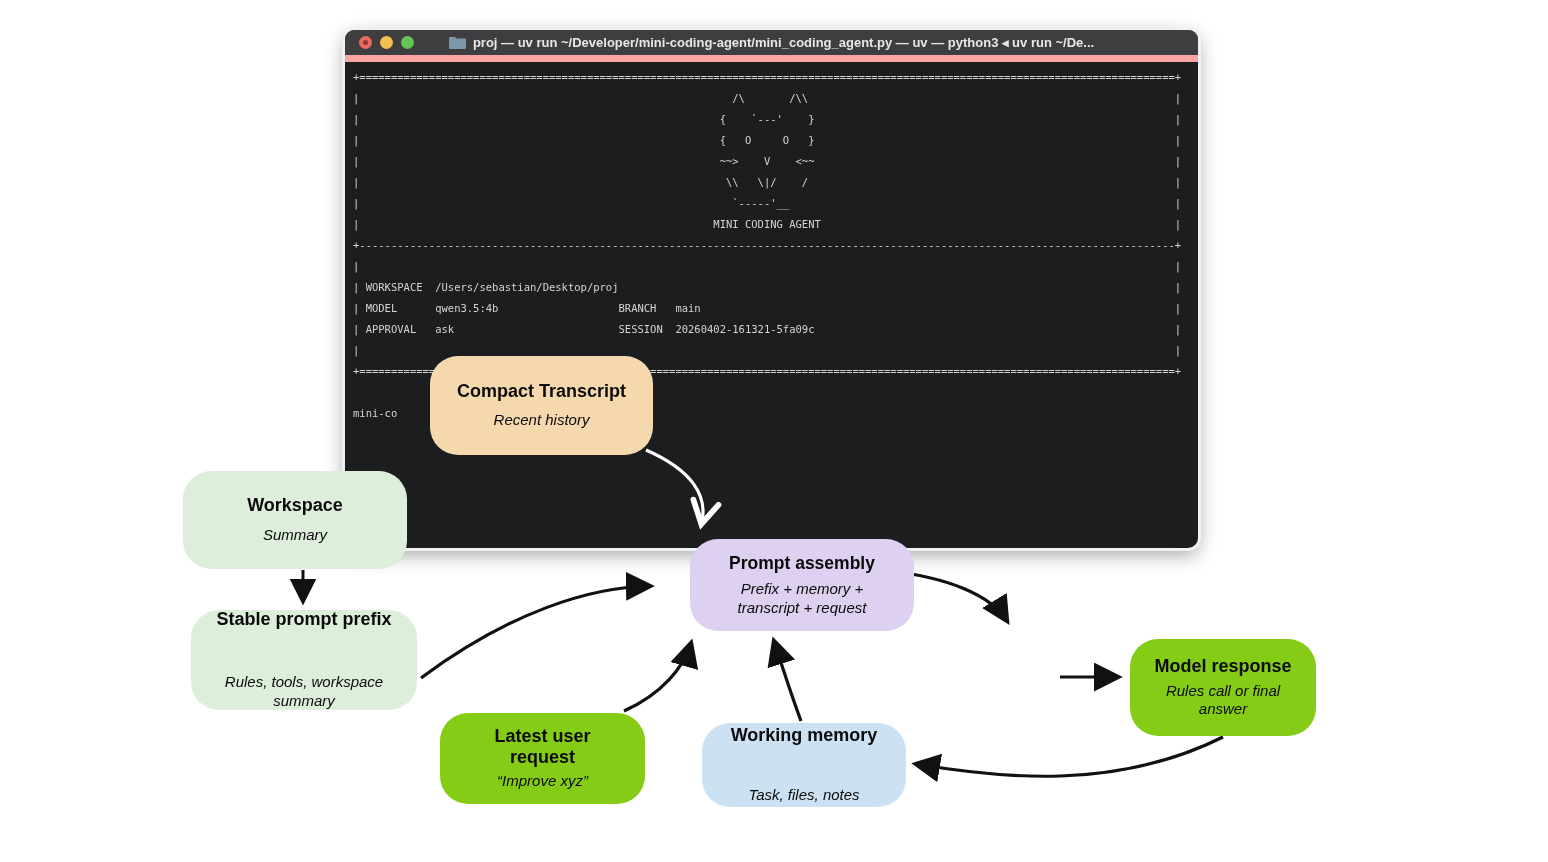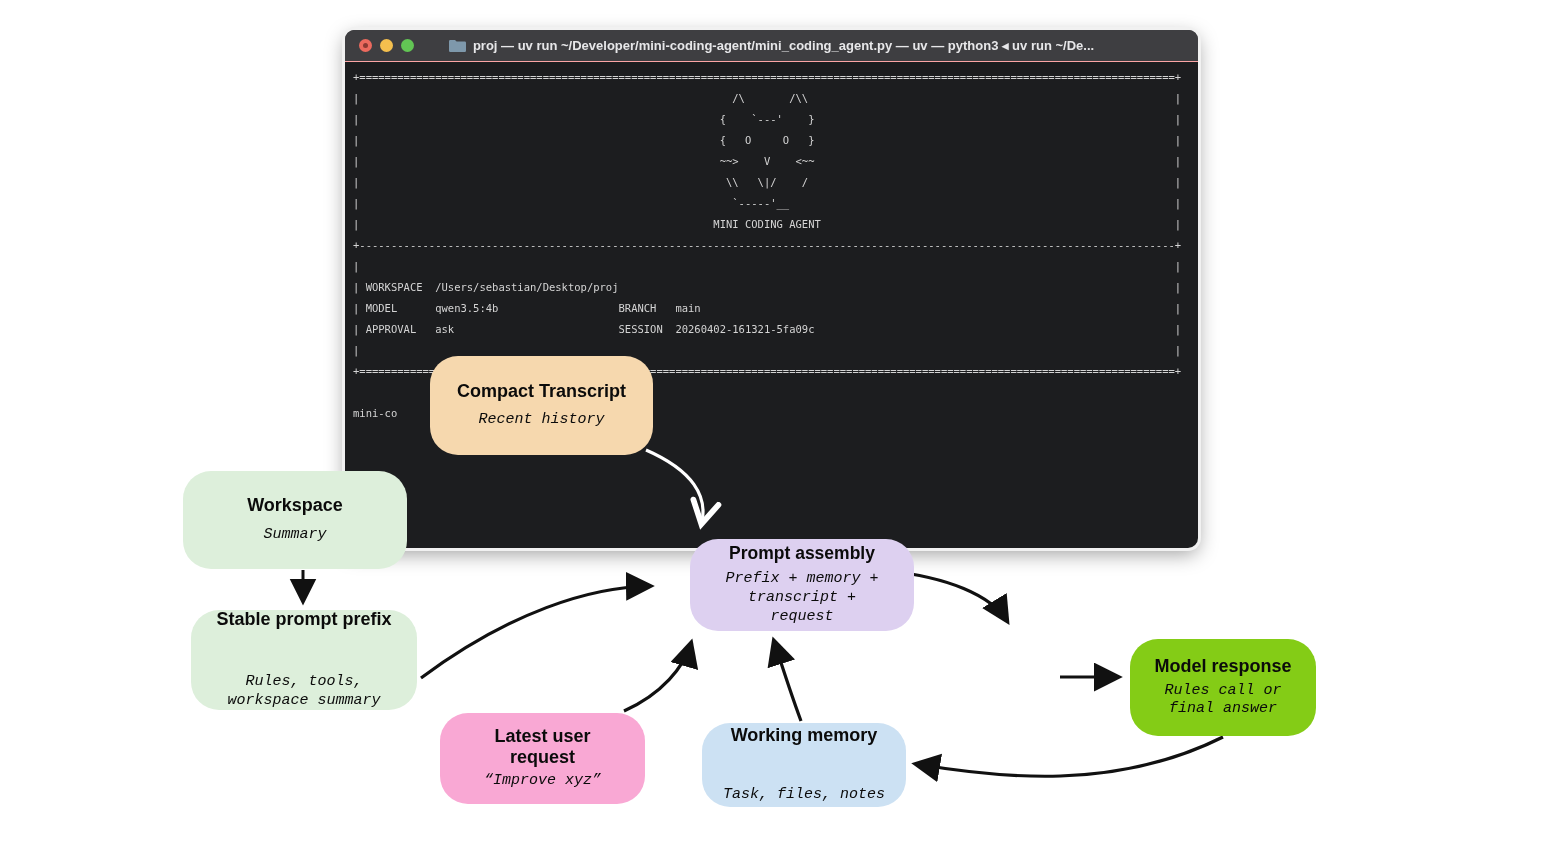--- a/index.html
+++ b/index.html
@@ -5,36 +5,36 @@
   * { margin:0; padding:0; box-sizing:border-box; }
   html,body { width:1548px; height:862px; background:#ffffff; font-family:"Liberation Sans",sans-serif; }
   .canvas { position:relative; width:1548px; height:862px; overflow:hidden; }
 
   
   .terminal { position:absolute; left:345px; top:30px; width:853px; height:518px;
     border-radius:10px; background:#1c1d1f;
     box-shadow:0 0 0 3px #f1f1f1, 0 6px 20px rgba(0,0,0,.38); }
   .titlebar { height:32px; background:#3e3e41; border-radius:9px 9px 0 0;
     display:flex; align-items:center; justify-content:center; position:relative;
-    border-bottom:1px solid #fca5a5; }
+    border-bottom:7px solid #fca5a5; }
   .lights { position:absolute; left:14px; top:0; height:100%; display:flex; align-items:center; gap:8px; }
   .light { width:13px; height:13px; border-radius:50%; border:none; position:relative; cursor:default; }
   .light-close::after { content:""; position:absolute; left:4px; top:4px; width:5px; height:5px;
     border-radius:50%; background:#8d3a33; }
   .wintitle { display:flex; align-items:center; gap:7px; font-weight:bold; font-size:13px;
     color:#e7e7e9; white-space:nowrap; max-width:92%; overflow:hidden; }
   .term-body { padding:5px 0 0 8px; }
   .term-body pre { font-family:"DejaVu Sans Mono",monospace; font-size:10.5px; line-height:21px;
     color:#d4d4d4; white-space:pre; }
 
   
   .node { position:absolute; border-radius:28px; display:flex; flex-direction:column;
     align-items:center; justify-content:center; text-align:center; color:#0b0b0b; padding:14px 12px; }
   .node-title { font-weight:bold; font-size:18px; line-height:1.15; }
-  .node-sub { font-style:italic; font-size:15px; line-height:1.25; margin-top:10px;font-family:Liberation Mono, monospace; }
+  .node-sub { font-style:italic; font-size:15px; line-height:1.25; margin-top:10px; }
   .node-llm .node-title { font-size:20px; }
   .node-narrow .node-title { max-width:150px; }
 
   
   svg.overlay { position:absolute; left:0; top:0; width:1548px; height:862px; pointer-events:none; }
 </style>
 </head>
 <body>
 
 <div class="canvas">
@@ -101,21 +101,21 @@
   <div class="node" style="left: 183px; top: 471px; width: 224px; height: 98px; background-color: rgb(221, 239, 219);">
     <div class="node-title">Workspace</div>
     <div class="node-sub">Summary</div>
   </div>
 
   <div class="node" style="left: 191px; top: 610px; width: 226px; height: 100px; background-color: rgb(221, 239, 219); gap: 33px;">
     <div class="node-title">Stable prompt prefix</div>
     <div class="node-sub">Rules, tools, workspace summary</div>
   </div>
 
-  <div class="node node-narrow" style="left: 440px; top: 713px; width: 205px; height: 91px; background-color: #f9a8d4;">
+  <div class="node node-narrow" style="left: 440px; top: 713px; width: 205px; height: 91px; background-color: #84cc16;">
     <div class="node-title">Latest user request</div>
     <div class="node-sub" style="margin-top:4px;">“Improve xyz”</div>
   </div>
 
   <div class="node" style="left: 662px; top: 539px; width: 224px; height: 92px; background-color: rgb(221, 208, 240); margin-left: 28px;">
     <div class="node-title" style="font-size:17.5px;">Prompt assembly</div>
     <div class="node-sub" style="margin-top:7px; max-width:170px;">Prefix + memory + transcript + request</div>
   </div>
 
   <div class="node" style="left: 702px; top: 723px; width: 204px; height: 84px; background-color: rgb(204, 225, 243); gap: 36px;">

